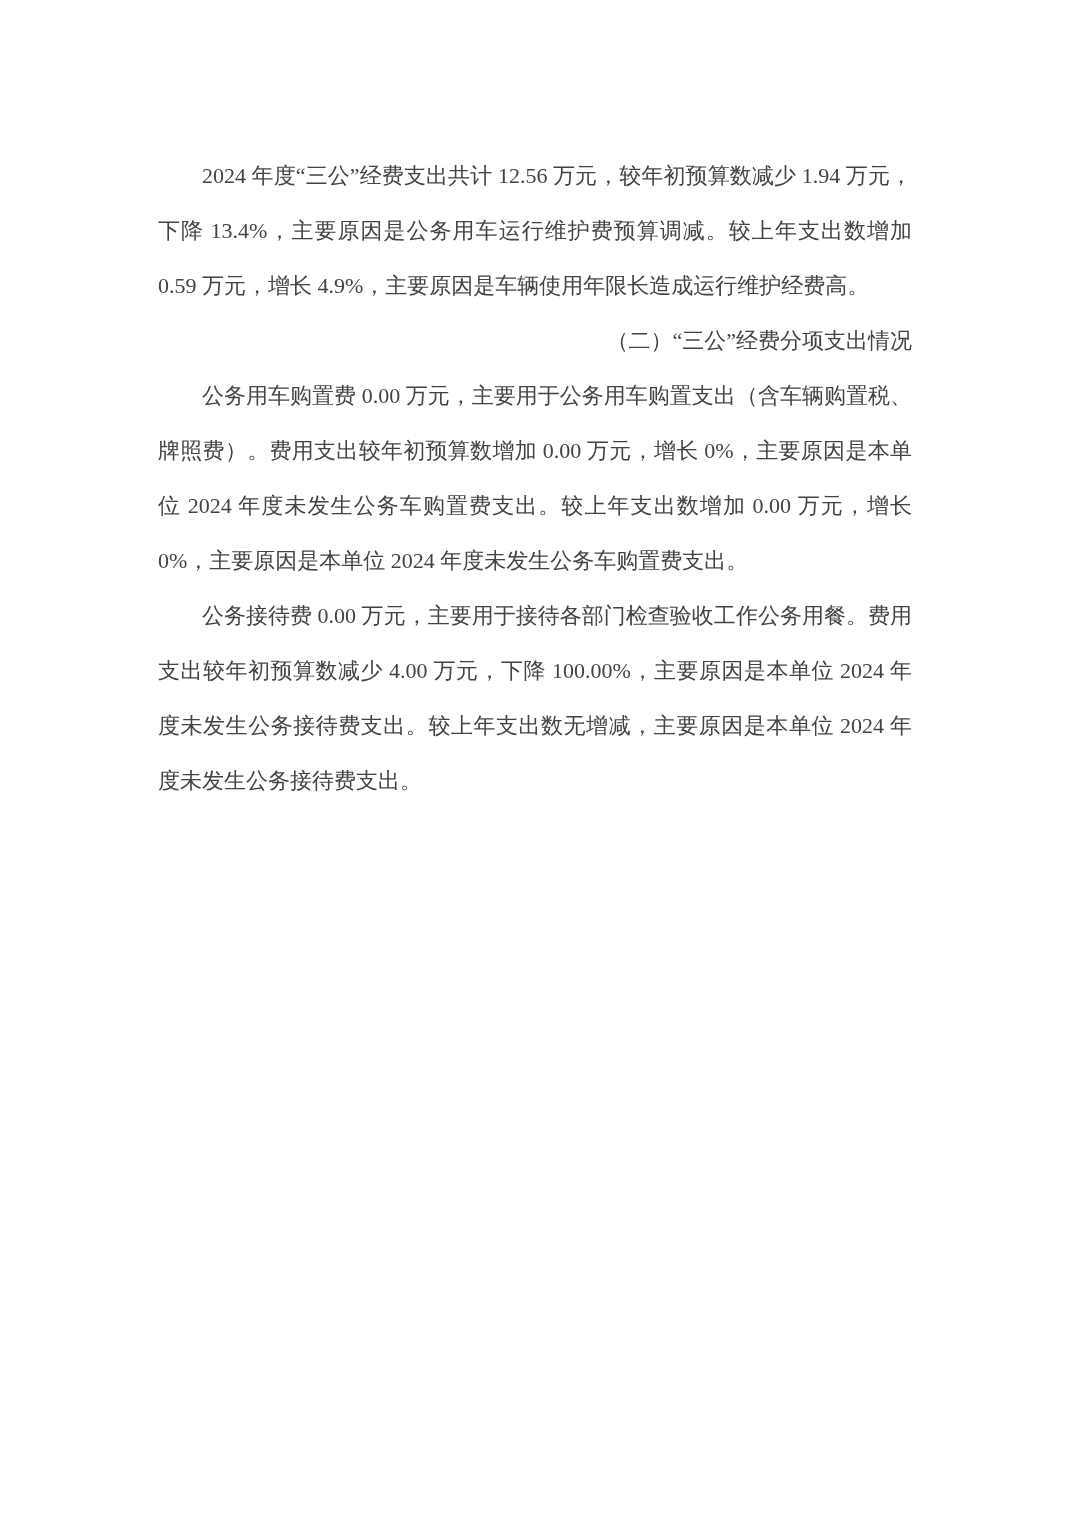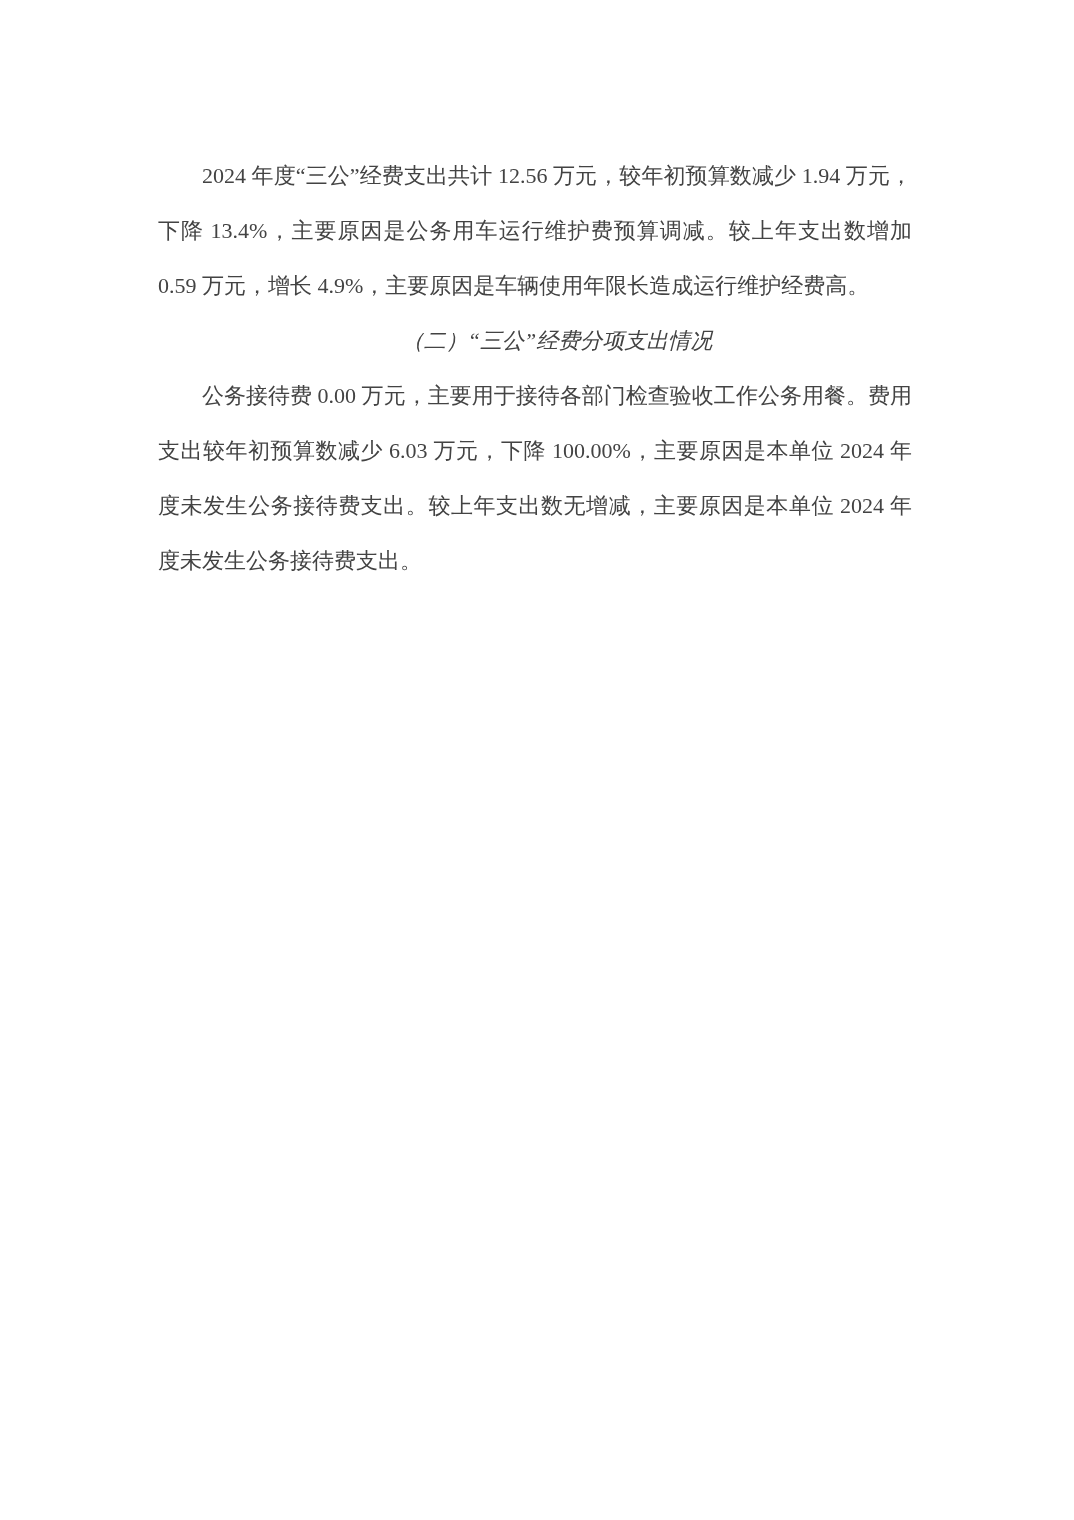--- a/index.html
+++ b/index.html
@@ -26,26 +26,26 @@
     padding: 0;
     font-family: "Liberation Serif", "DejaVu Serif", serif;
     font-size: 22px;
     line-height: 55px;
     color: #434343;
     text-align: justify;
     text-justify: inter-ideograph;
     text-indent: 2em;
   }
   .para.section-heading {
-    text-align: center;
-    font-style: italic;
+    text-align: right;
   }
 </style>
 </head>
 <body>
 
 <div class="page">
   <div class="content">
       <p class="para body-paragraph">2024 年度“三公”经费支出共计 12.56 万元，较年初预算数减少 1.94 万元，下降 13.4%，主要原因是公务用车运行维护费预算调减。较上年支出数增加 0.59 万元，增长 4.9%，主要原因是车辆使用年限长造成运行维护经费高。</p>
       <p class="para section-heading">（二）“三公”经费分项支出情况</p>
-      <p class="para body-paragraph">公务接待费 0.00 万元，主要用于接待各部门检查验收工作公务用餐。费用支出较年初预算数减少 6.03 万元，下降 100.00%，主要原因是本单位 2024 年度未发生公务接待费支出。较上年支出数无增减，主要原因是本单位 2024 年度未发生公务接待费支出。</p>
+      <p class="para body-paragraph">公务用车购置费 0.00 万元，主要用于公务用车购置支出（含车辆购置税、牌照费）。费用支出较年初预算数增加 0.00 万元，增长 0%，主要原因是本单位 2024 年度未发生公务车购置费支出。较上年支出数增加 0.00 万元，增长 0%，主要原因是本单位 2024 年度未发生公务车购置费支出。</p>
+      <p class="para body-paragraph">公务接待费 0.00 万元，主要用于接待各部门检查验收工作公务用餐。费用支出较年初预算数减少 4.00 万元，下降 100.00%，主要原因是本单位 2024 年度未发生公务接待费支出。较上年支出数无增减，主要原因是本单位 2024 年度未发生公务接待费支出。</p>
     </div>
 </div>
 
 </body></html>

